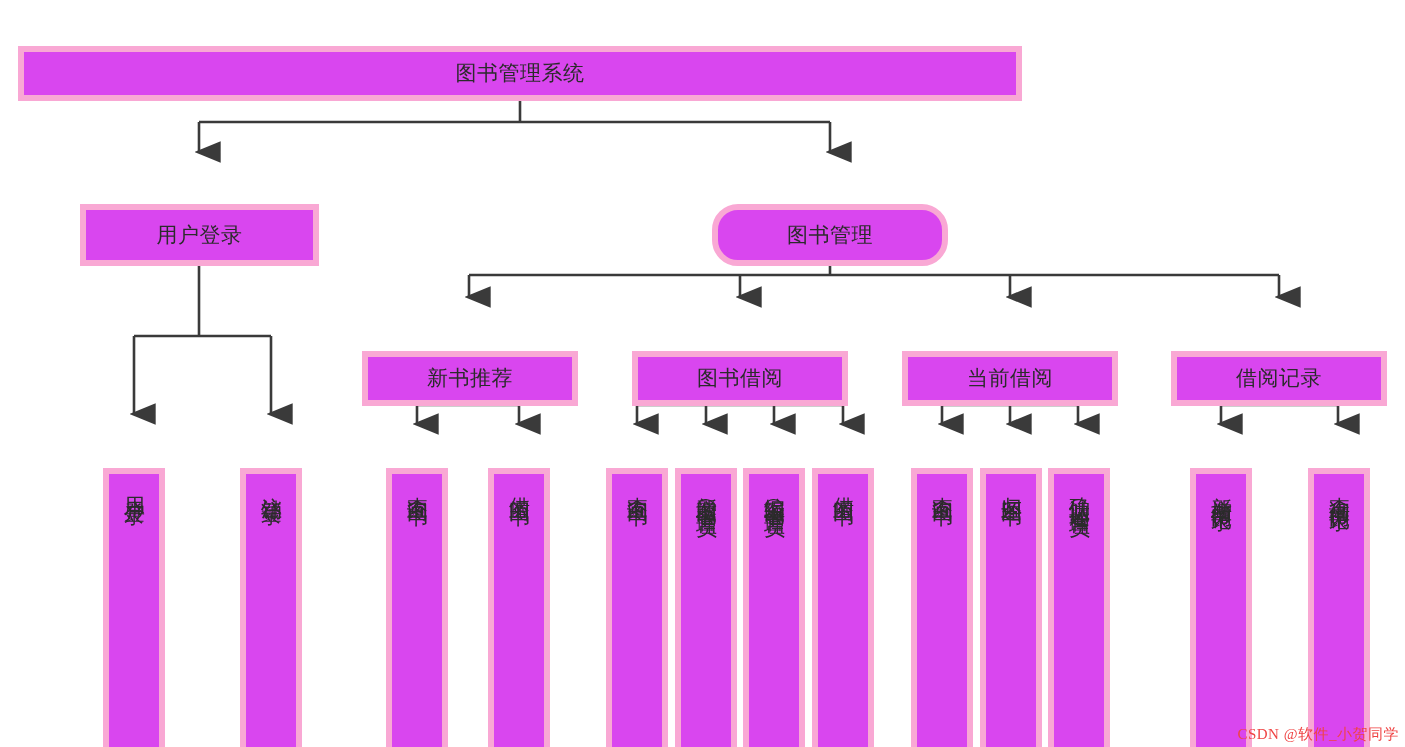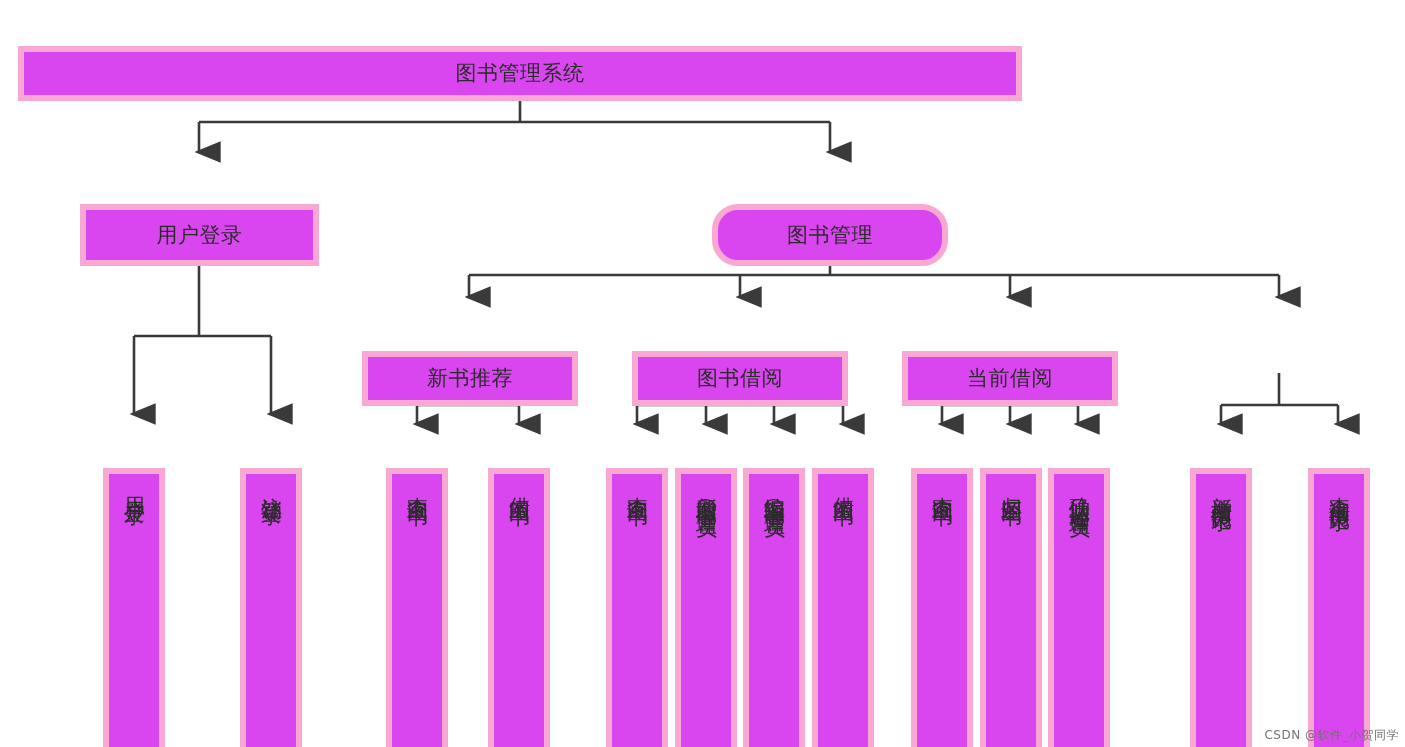--- a/index.html
+++ b/index.html
@@ -60,25 +60,26 @@
     text-orientation: upright;
     font-size: 21px;
     line-height: 1;
     letter-spacing: 3px;
     white-space: nowrap;
   }
   #watermark {
     position: absolute;
     right: 6px;
     bottom: 3px;
-    font-size: 12px;
-    color: #737373;
+    font-size: 15px;
+    color: #ef4444;
     letter-spacing: 0.5px;
     z-index: 5;
     white-space: nowrap;
+    font-family: Liberation Serif, serif;
   }
 </style>
 </head>
 <body>
 
 <div id="diagram-root">
 
   <svg id="edge-layer" viewBox="0 0 1405 747" width="1405" height="747" xmlns="http://www.w3.org/2000/svg">
     <defs>
       <marker id="arrow" viewBox="0 0 12 12" refX="6" refY="10" markerWidth="10" markerHeight="10" orient="auto-start-reverse">
@@ -142,20 +143,23 @@
 
   <div class="node h" style="left:362px; top:318px; width:216px; height:55px;">
     <span class="node-label">新书推荐</span>
   </div>
   <div class="node h" style="left:902px; top:318px; width:216px; height:55px;">
     <span class="node-label">当前借阅</span>
   </div>
   <div class="node h" style="left:632px; top:318px; width:216px; height:55px;">
     <span class="node-label">图书借阅</span>
   </div>
+  <div class="node h" style="left:1171px; top:318px; width:216px; height:55px;">
+    <span class="node-label">借阅记录</span>
+  </div>
 
   <div class="node v" style="left:103px; top:435px; width:62px; height:299px;">
     <span class="node-label">用户登录</span>
   </div>
   <div class="node v" style="left:240px; top:435px; width:62px; height:299px;">
     <span class="node-label">注销登录</span>
   </div>
 
   <div class="node v" style="left:386px; top:435px; width:62px; height:299px;">
     <span class="node-label">查询图书</span>

